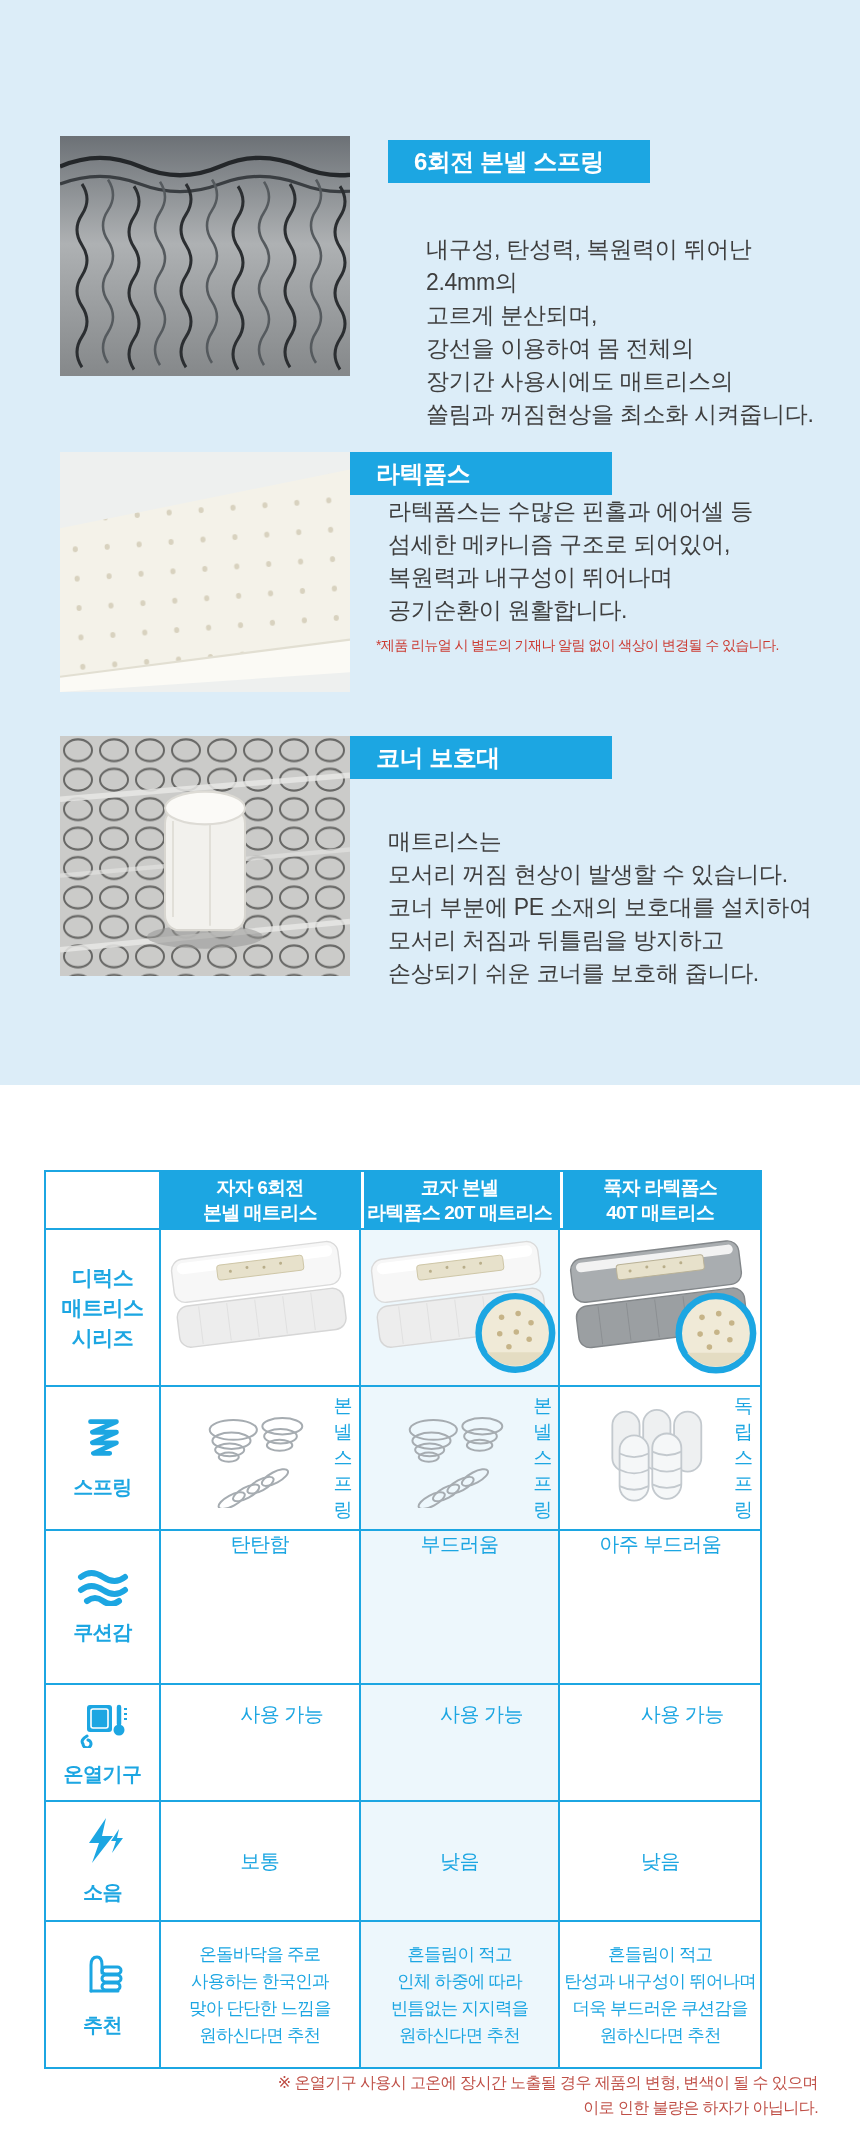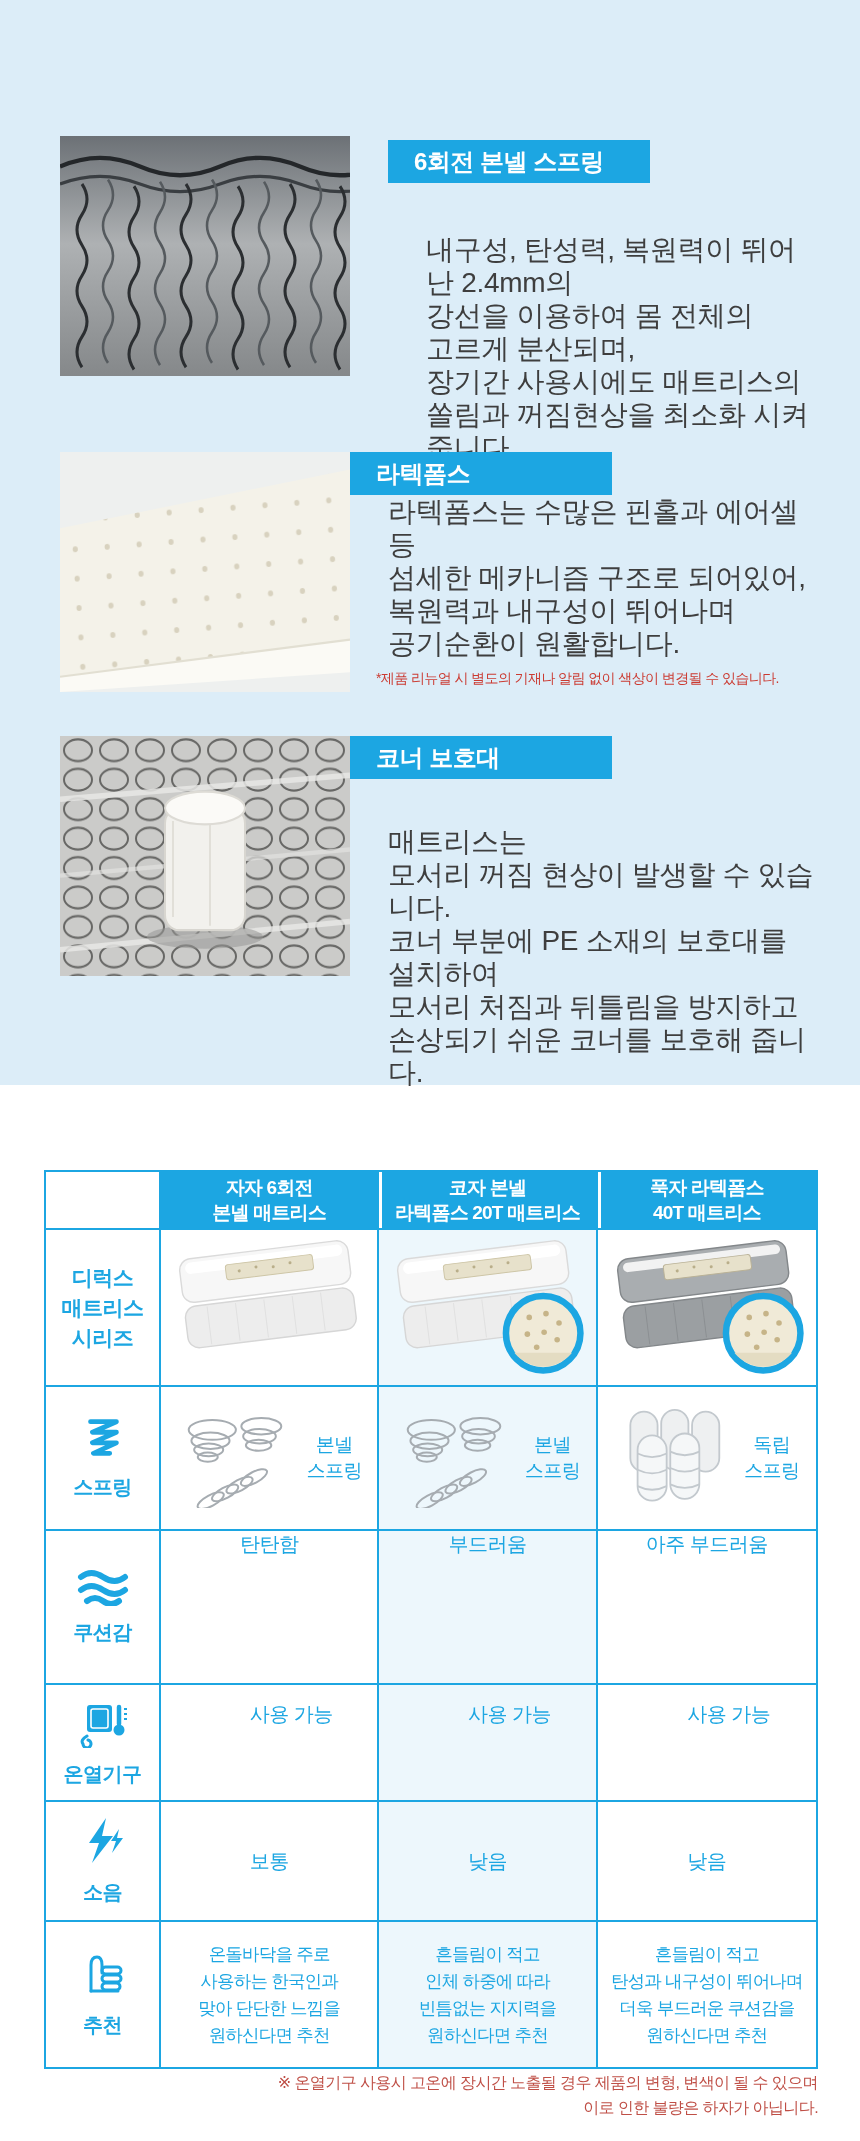--- a/index.html
+++ b/index.html
@@ -17,44 +17,44 @@
   
   .top-section{position:absolute;left:0;top:0;width:860px;height:1085px;background:var(--section-bg);}
   .feature{position:absolute;left:60px;width:758px;display:flex;}
   .f1{top:136px;gap:38px;} .f2{top:452px;} .f3{top:736px;}
   .photo{width:290px;height:240px;flex:none;overflow:hidden;}
   .photo svg{display:block;width:100%;height:100%;}
   .fbody{flex:1;min-width:0;}
   .fbar{width:262px;height:43px;background:var(--accent);display:flex;align-items:center;padding-left:26px;}
   .f2 .fbar{margin-top:0;} .f1 .fbar{margin-top:4px;}
   .ftitle{color:#ffffff;font-size:24px;font-weight:bold;letter-spacing:-0.5px;white-space:nowrap;}
-  .ftext{padding-left:38px;color:var(--body-text);font-size:28px;line-height:33px;letter-spacing:-0.3px;}
+  .ftext{padding-left:38px;color:var(--body-text);font-size:23px;line-height:33px;letter-spacing:-0.3px;}
   .f1 .ftext{margin-top:50px;}
   .f2 .ftext{}
   .f3 .ftext{margin-top:46px;}
   .fnote{padding-left:26px;margin-top:10px;color:var(--note-red);font-size:14px;letter-spacing:-0.6px;white-space:nowrap;}
 
   
-  .cmp-table{position:absolute;left:44px;top:1170px;width:774px;display:grid;
+  .cmp-table{position:absolute;left:44px;top:1170px;width:718px;display:grid;
     grid-template-columns:115px 1fr 1fr 1fr;
     grid-template-rows:58px 157px 144px 154px 117px 120px 145px;
     border:2px solid var(--accent);background:#ffffff;}
   .cell{border-right:2px solid var(--accent);border-bottom:2px solid var(--accent);
     display:flex;align-items:center;justify-content:center;overflow:hidden;}
   .c3{border-right:none;}
   .rb{border-bottom:none;}
   .hl{background:var(--hl);}
   .prod-hdr{background:var(--accent);flex-direction:column;color:#ffffff;font-weight:bold;
     font-size:19px;line-height:25px;letter-spacing:-0.8px;text-align:center;}
   .hdr-div{box-shadow:inset 3px 0 0 #ffffff;}
   .lc{flex-direction:column;gap:9px;color:var(--accent);}
   .lc .lbl{font-size:20px;font-weight:bold;letter-spacing:-0.5px;}
   .series{color:var(--accent);font-size:21px;font-weight:bold;line-height:30px;text-align:center;letter-spacing:-0.5px;}
   .img-cell svg{width:200px;height:143px;display:block;}
-  .spring-cell{gap:12px;}
+  .spring-cell{gap:12px;padding-left:36px;}
   .spring-cell svg{width:118px;height:100px;flex:none;}
   .spring-lbl{color:var(--accent);font-size:19px;line-height:26px;text-align:center;letter-spacing:-0.5px;}
   .val{color:var(--accent);font-size:20px;letter-spacing:-0.5px;}
   .vt{align-items:flex-start;}
   .vt2{align-items:flex-start;padding-top:16px;padding-left:44px;}
   .rec{flex-direction:column;color:var(--accent);font-size:17.5px;line-height:27px;text-align:right;letter-spacing:-0.8px;}
 
   
   .footnote{position:absolute;right:42px;top:2070px;text-align:right;color:var(--foot-red);
     font-size:16px;line-height:25px;letter-spacing:-0.6px;}
@@ -188,22 +188,22 @@
             <use href="#wv2" x="256" y="40"></use>
             <use href="#wv" x="280" y="46"></use>
         </svg>
       </div>
       <div class="fbody">
         <div class="fbar">
           <span class="ftitle">6회전 본넬 스프링</span>
         </div>
         <div class="ftext">
           <div>내구성, 탄성력, 복원력이 뛰어난 2.4mm의</div>
+          <div>고르게 분산되며,</div>
           <div>강선을 이용하여 몸 전체의</div>
-          <div>고르게 분산되며,</div>
           <div>장기간 사용시에도 매트리스의</div>
           <div>쏠림과 꺼짐현상을 최소화 시켜줍니다.</div>
         </div>
       </div>
     </div>
 
     <div class="feature f2">
       <div class="photo">
         <svg viewBox="0 0 290 220" preserveAspectRatio="none">
           <rect width="290" height="220" fill="#eef0ef"></rect>

